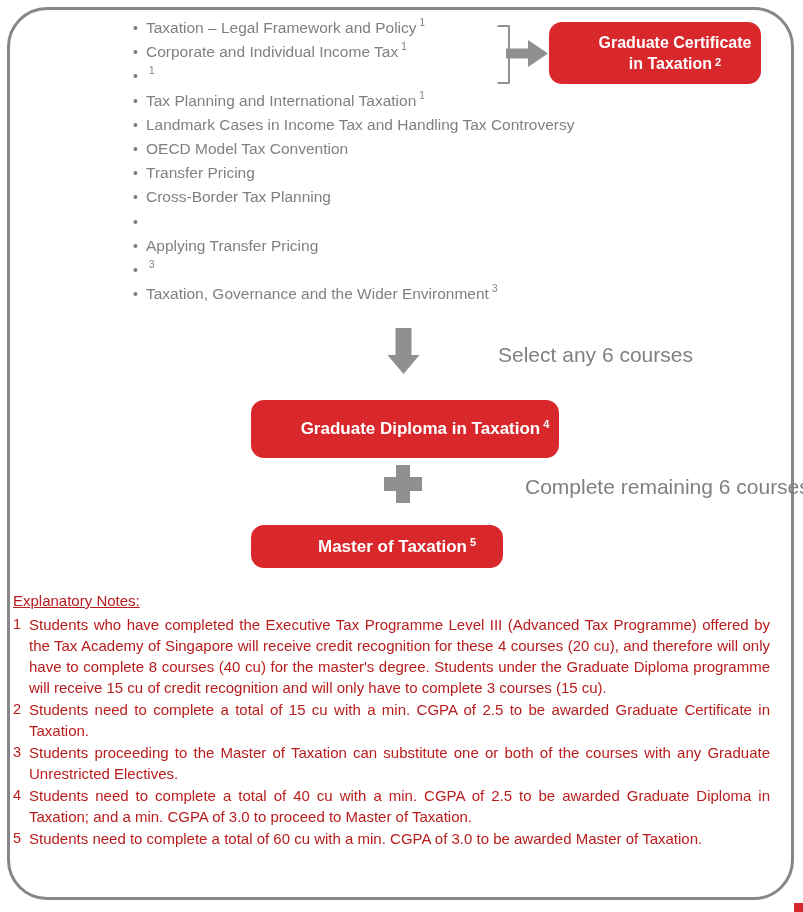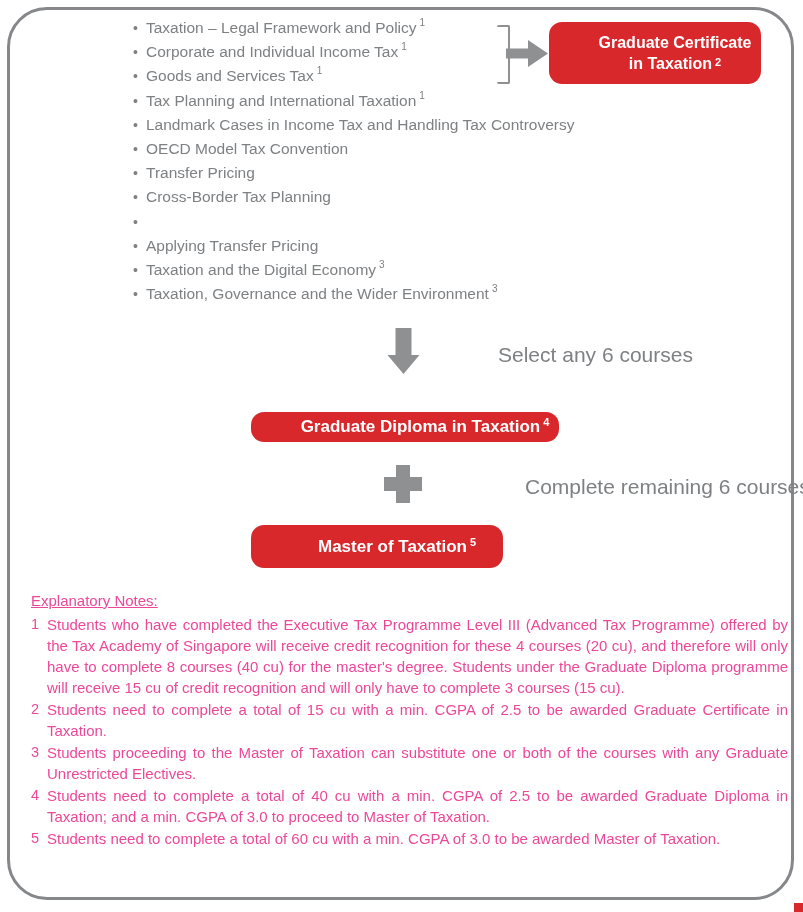--- a/index.html
+++ b/index.html
@@ -21,28 +21,28 @@
 
   .shape { position:absolute; }
   .shape svg { display:block; }
 
   
   .redbox { position:absolute; background:#d9282c; color:#ffffff; font-weight:bold;
             border-radius:13px; display:flex; flex-direction:column; justify-content:center;
             align-items:center; text-align:center;padding-left:40px; }
   .redbox sup { font-size:11px; margin-left:3px; position:relative; top:-1px; font-weight:bold; }
   .box-cert { left:549px; top:22px; width:212px; height:62px; font-size:16px; line-height:21px; }
-  .box-dip  { left:251px; top:412px; width:308px; height:30px; font-size:17px; }
+  .box-dip  { left:251px; top:400px; width:308px; height:58px; font-size:17px; }
   .box-mas  { left:251px; top:525px; width:252px; height:43px; font-size:17px; }
   .boxline { display:flex; align-items:flex-start; justify-content:center; }
 
   .flow-label { position:absolute; font-size:21px; color:#7e8083; white-space:nowrap;margin-left:43px; }
 
   
-  .notes { position:absolute; left:31px; top:592px; width:757px; color:#ec4899; }
+  .notes { position:absolute; left:13px; top:592px; width:757px; color:#b91c1c; }
   .notes-heading { font-size:15px; text-decoration:underline; margin-bottom:5px; }
   .note { display:flex; margin-bottom:1px; }
   .note-num { width:16px; flex:none; font-size:14.5px; line-height:21px; }
   .note-text { flex:1; font-size:15px; line-height:21px; text-align:justify; }
 
   .corner-artifact { position:absolute; right:0; bottom:0; width:9px; height:9px; background:#d9282c; }
 </style>
 </head>
 <body>
 
@@ -55,21 +55,20 @@
         <span>Taxation – Legal Framework and Policy</span>
         <sup>1</sup>
       </li>
     <li>
         <span class="bullet">•</span>
         <span>Corporate and Individual Income Tax</span>
         <sup>1</sup>
       </li>
     <li>
         <span class="bullet">•</span>
-        <span>Goods and Services Tax</span>
         <sup>1</sup>
       </li>
     <li>
         <span class="bullet">•</span>
         <span>Tax Planning and International Taxation</span>
         <sup>1</sup>
       </li>
     <li>
         <span class="bullet">•</span>
         <span>Landmark Cases in Income Tax and Handling Tax Controversy</span>
@@ -94,21 +93,20 @@
         <span class="bullet">•</span>
         <sup></sup>
       </li>
     <li>
         <span class="bullet">•</span>
         <span>Applying Transfer Pricing</span>
         <sup></sup>
       </li>
     <li>
         <span class="bullet">•</span>
-        <span>Taxation and the Digital Economy</span>
         <sup>3</sup>
       </li>
     <li>
         <span class="bullet">•</span>
         <span>Taxation, Governance and the Wider Environment</span>
         <sup>3</sup>
       </li>
   </ul>
 
   <div class="bracket"></div>

